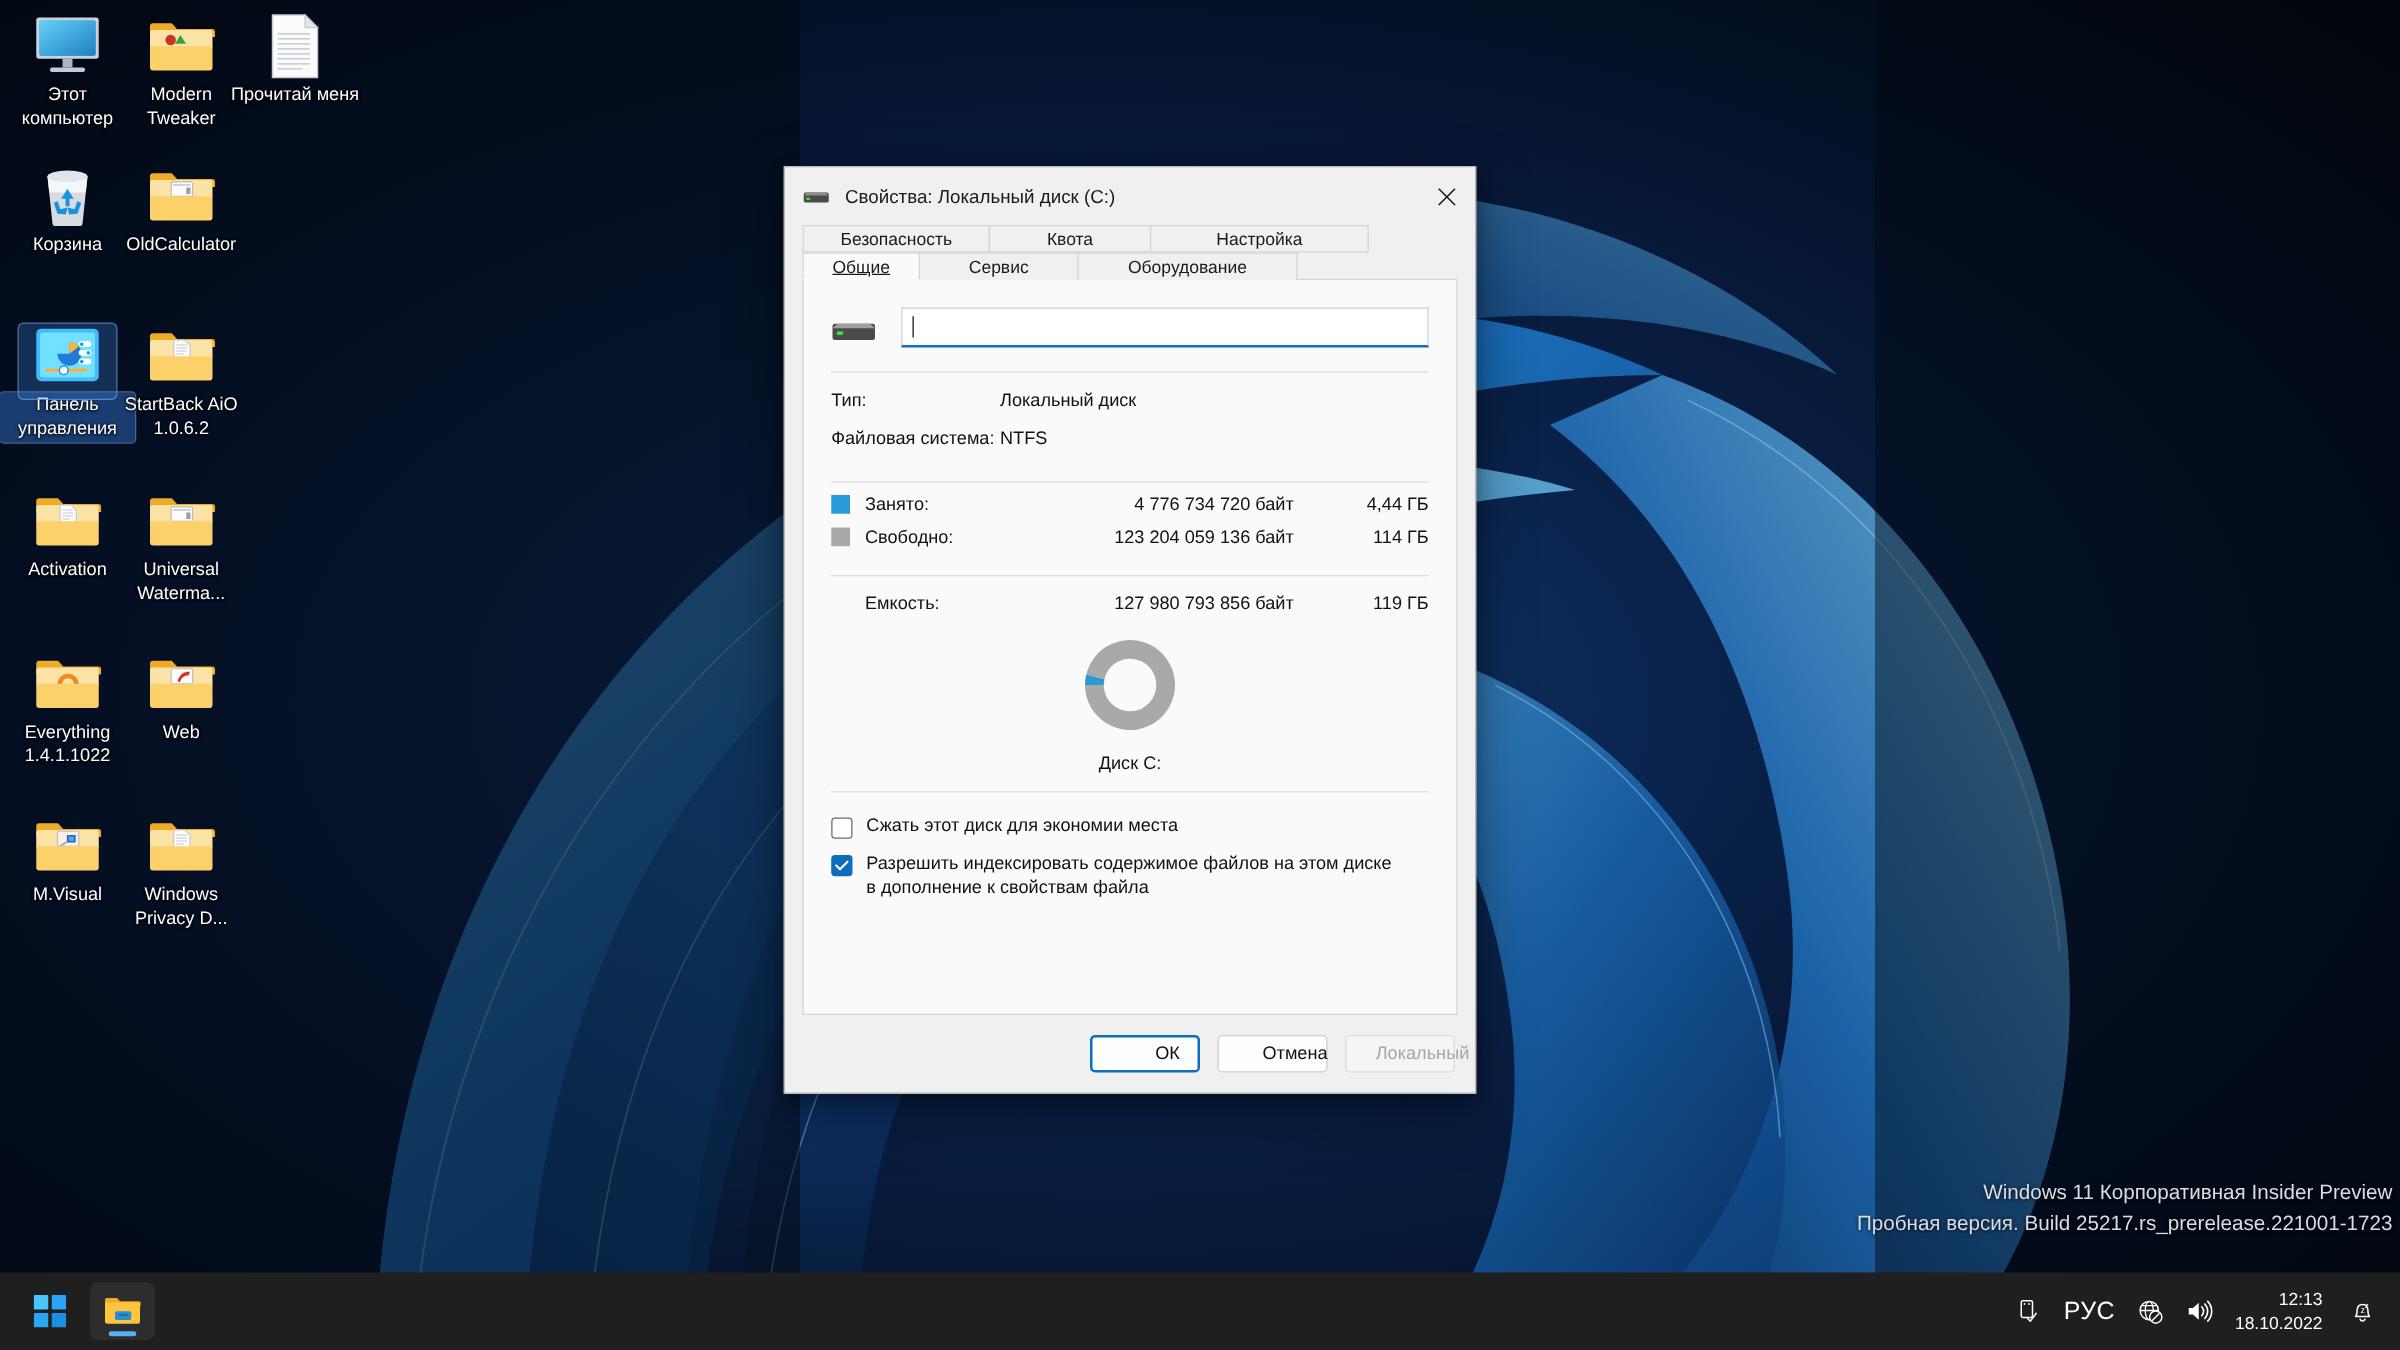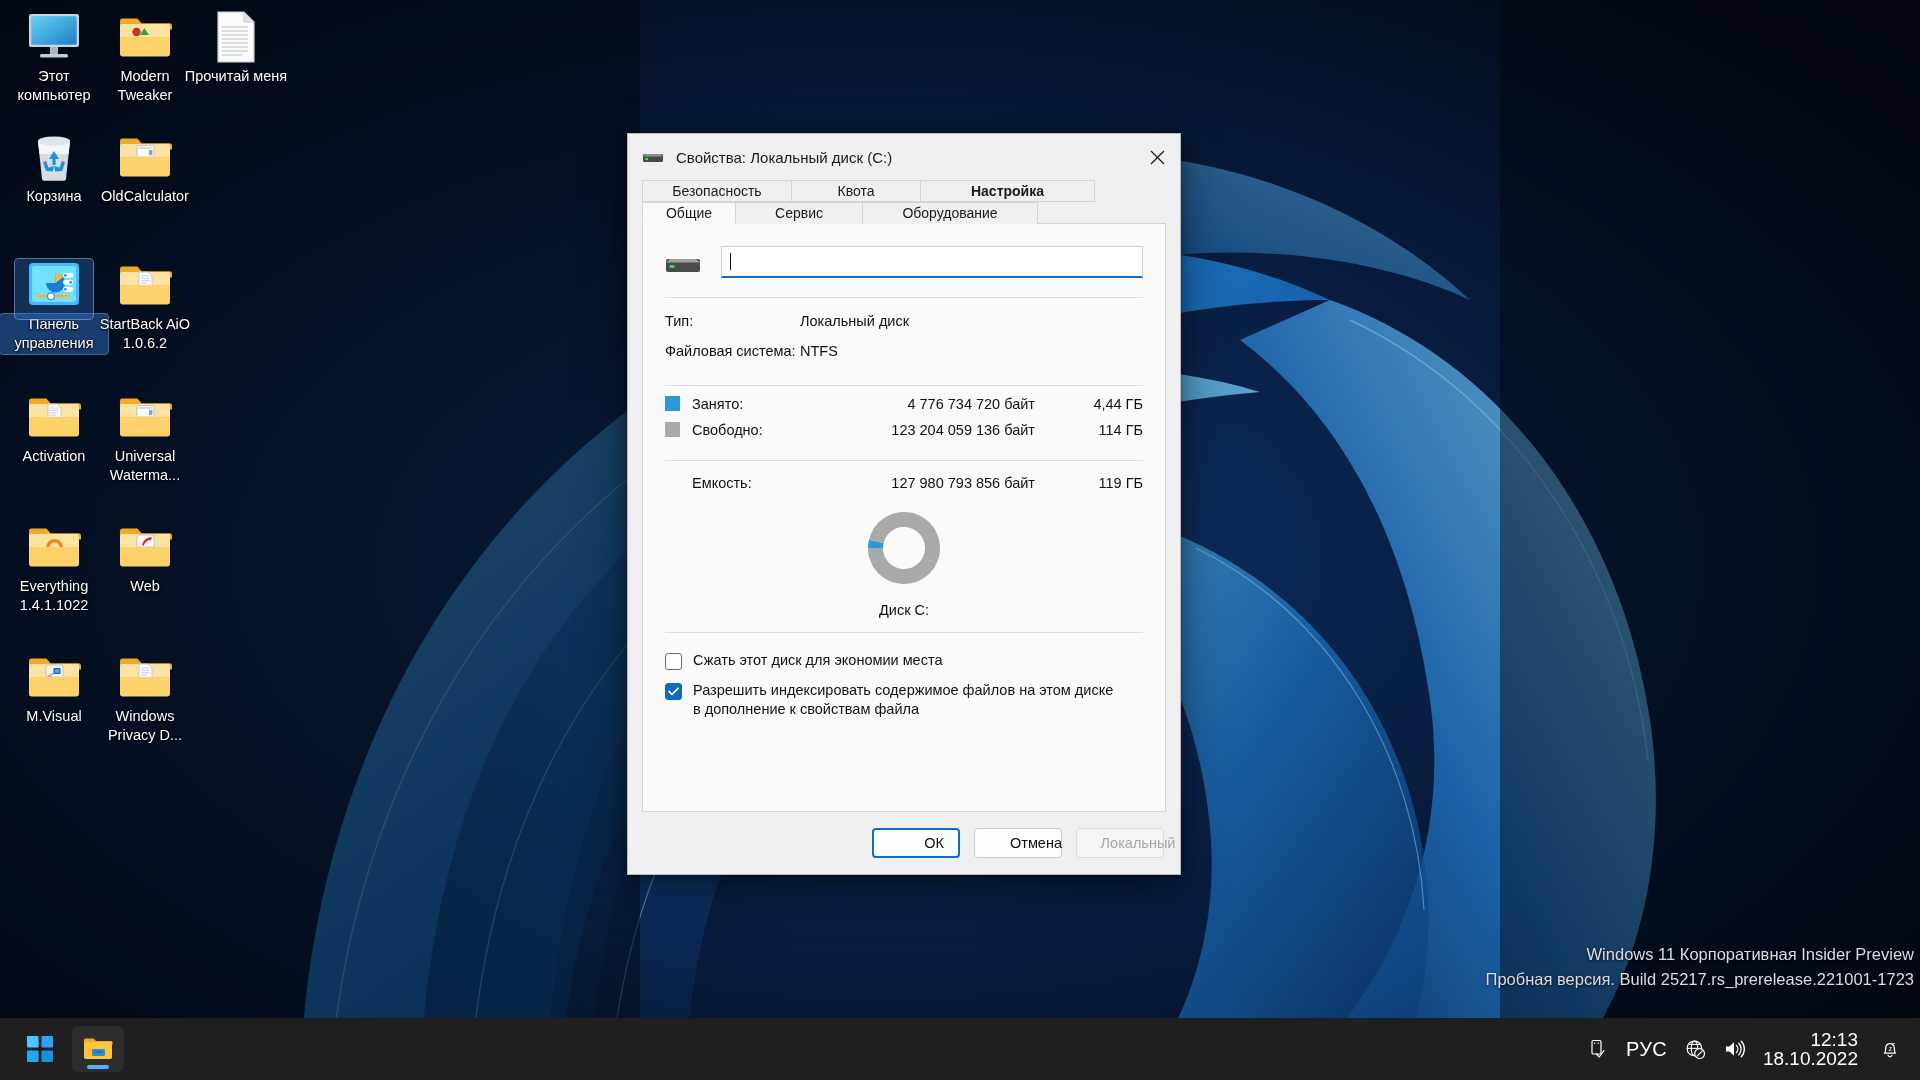--- a/index.html
+++ b/index.html
@@ -58,21 +58,21 @@
   }
   .tb-btn.active { background:#2d2d2d; }
   .tb-btn.active::after {
     content:""; position:absolute; bottom:3px; left:50%; transform:translateX(-50%);
     width:22px; height:4px; border-radius:2px; background:#55b2f0;
   }
   #tray { margin-left:auto; display:flex; align-items:center; gap:0; padding-right:10px; height:100%; }
   .tray-item { display:flex; align-items:center; justify-content:center; height:46px; padding:0 9px; border-radius:5px; cursor:default; }
   .tray-lang { color:#fff; font-size:20px; letter-spacing:.3px; }
   #tray-clock {
-    color:#fff; font-size:19px; line-height:19px; text-align:right;
+    color:#fff; font-size:14px; line-height:19px; text-align:right;
     padding:0 12px 0 8px; cursor:default;
   }
 
   
   #dialog {
     position:absolute; left:627px; top:133px; width:554px; height:742px;
     background:#f0f0f0; z-index:30;
     border:1px solid #b8b8b8;
     box-shadow:0 14px 45px rgba(0,0,0,.45), 0 3px 12px rgba(0,0,0,.3);
     display:flex; flex-direction:column;
@@ -95,22 +95,22 @@
   .tab {
     height:22px; line-height:21px; text-align:center; font-size:14px;
     background:#f0f0f0; border:1px solid #d4d4d4; border-bottom:none;
     color:#1a1a1a; cursor:default; margin-right:-1px;
   }
   .tab.r1 { border-bottom:1px solid #d4d4d4; }
   .tab.active {
     background:#fafafa; border:1px solid #d4d4d4; border-bottom:1px solid #fafafa;
     position:relative; z-index:3;
   }
-  .tab-w1 { width:150px; } .tab-w2 { width:130px; } .tab-w3 { width:175px;font-weight:bold; }
-  .tab-w4 { width:94px; }  .tab-w5 { width:128px; } .tab-w6 { width:176px; }
+  .tab-w1 { width:150px; } .tab-w2 { width:130px; } .tab-w3 { width:175px; }
+  .tab-w4 { width:94px;text-decoration:underline; }  .tab-w5 { width:128px; } .tab-w6 { width:176px; }
 
   
   #tabpage {
     margin:0 14px; flex:1; background:#fafafa;
     border:1px solid #d4d4d4; margin-top:-1px;
     padding:22px 22px 0 22px; position:relative; overflow:hidden;
   }
   .label-row { display:flex; align-items:flex-start; gap:18px; }
   .drive-big { width:38px; flex:none; padding-top:6px; }
   #label-input {

